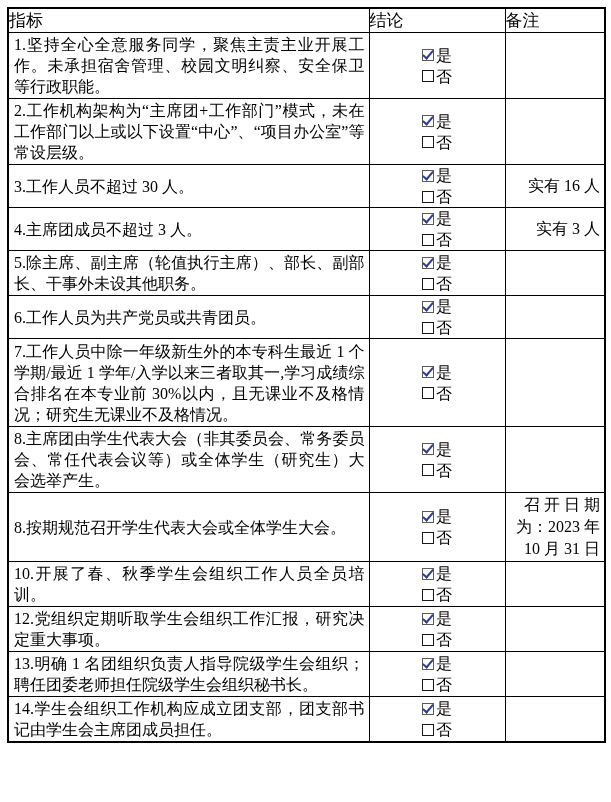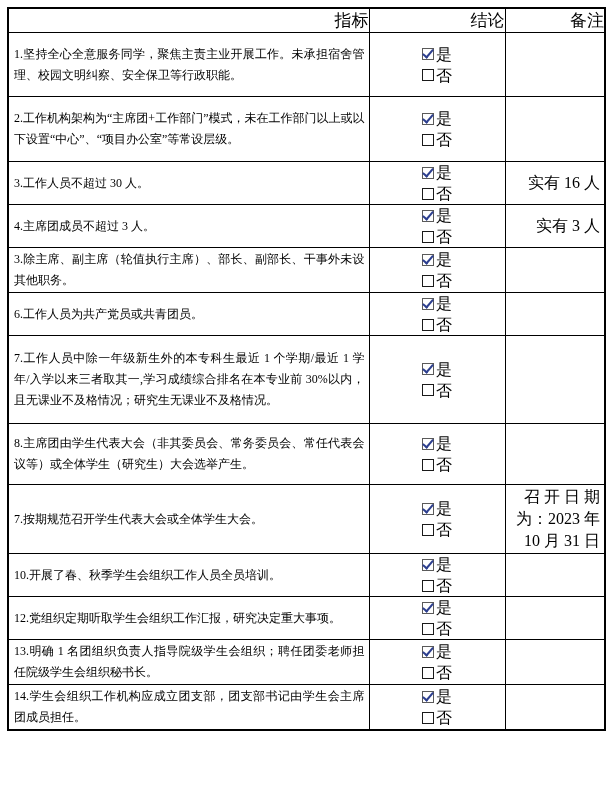--- a/index.html
+++ b/index.html
@@ -23,25 +23,25 @@
   table.checklist th,
   table.checklist td {
     border: 1px solid #000;
     vertical-align: middle;
     overflow: hidden;
   }
   th {
     font-weight: normal;
     font-size: 17px;
     height: 24px;
-    text-align: right;
+    text-align: left;
     padding: 0;
   }
   td.ind {
-    font-size: 12px;
+    font-size: 16px;
     line-height: 21px;
     padding: 1px 4px 1px 5px;
     text-align: justify;
     text-justify: inter-ideograph;
   }
   td.con {
     text-align: center;
     font-size: 16px;
     padding: 0;
   }
@@ -146,21 +146,21 @@
           <td class="con"><span class="opt-wrap"><span class="opt">
                 <span class="cb checked"></span>
                 <span class="opt-label">是</span>
               </span><span class="opt">
                 <span class="cb"></span>
                 <span class="opt-label">否</span>
               </span></span></td>
           <td class="rem">实有 3 人</td>
         </tr>
         <tr class="r5">
-          <td class="ind">3.除主席、副主席（轮值执行主席）、部长、副部长、干事外未设其他职务。</td>
+          <td class="ind">5.除主席、副主席（轮值执行主席）、部长、副部长、干事外未设其他职务。</td>
           <td class="con"><span class="opt-wrap"><span class="opt">
                 <span class="cb checked"></span>
                 <span class="opt-label">是</span>
               </span><span class="opt">
                 <span class="cb"></span>
                 <span class="opt-label">否</span>
               </span></span></td>
           <td class="rem"></td>
         </tr>
         <tr class="r6">
@@ -190,21 +190,21 @@
           <td class="con"><span class="opt-wrap"><span class="opt">
                 <span class="cb checked"></span>
                 <span class="opt-label">是</span>
               </span><span class="opt">
                 <span class="cb"></span>
                 <span class="opt-label">否</span>
               </span></span></td>
           <td class="rem"></td>
         </tr>
         <tr class="r9">
-          <td class="ind">7.按期规范召开学生代表大会或全体学生大会。</td>
+          <td class="ind">8.按期规范召开学生代表大会或全体学生大会。</td>
           <td class="con"><span class="opt-wrap"><span class="opt">
                 <span class="cb checked"></span>
                 <span class="opt-label">是</span>
               </span><span class="opt">
                 <span class="cb"></span>
                 <span class="opt-label">否</span>
               </span></span></td>
           <td class="rem">召 开 日 期
 为：2023 年
 10 月 31 日</td>

